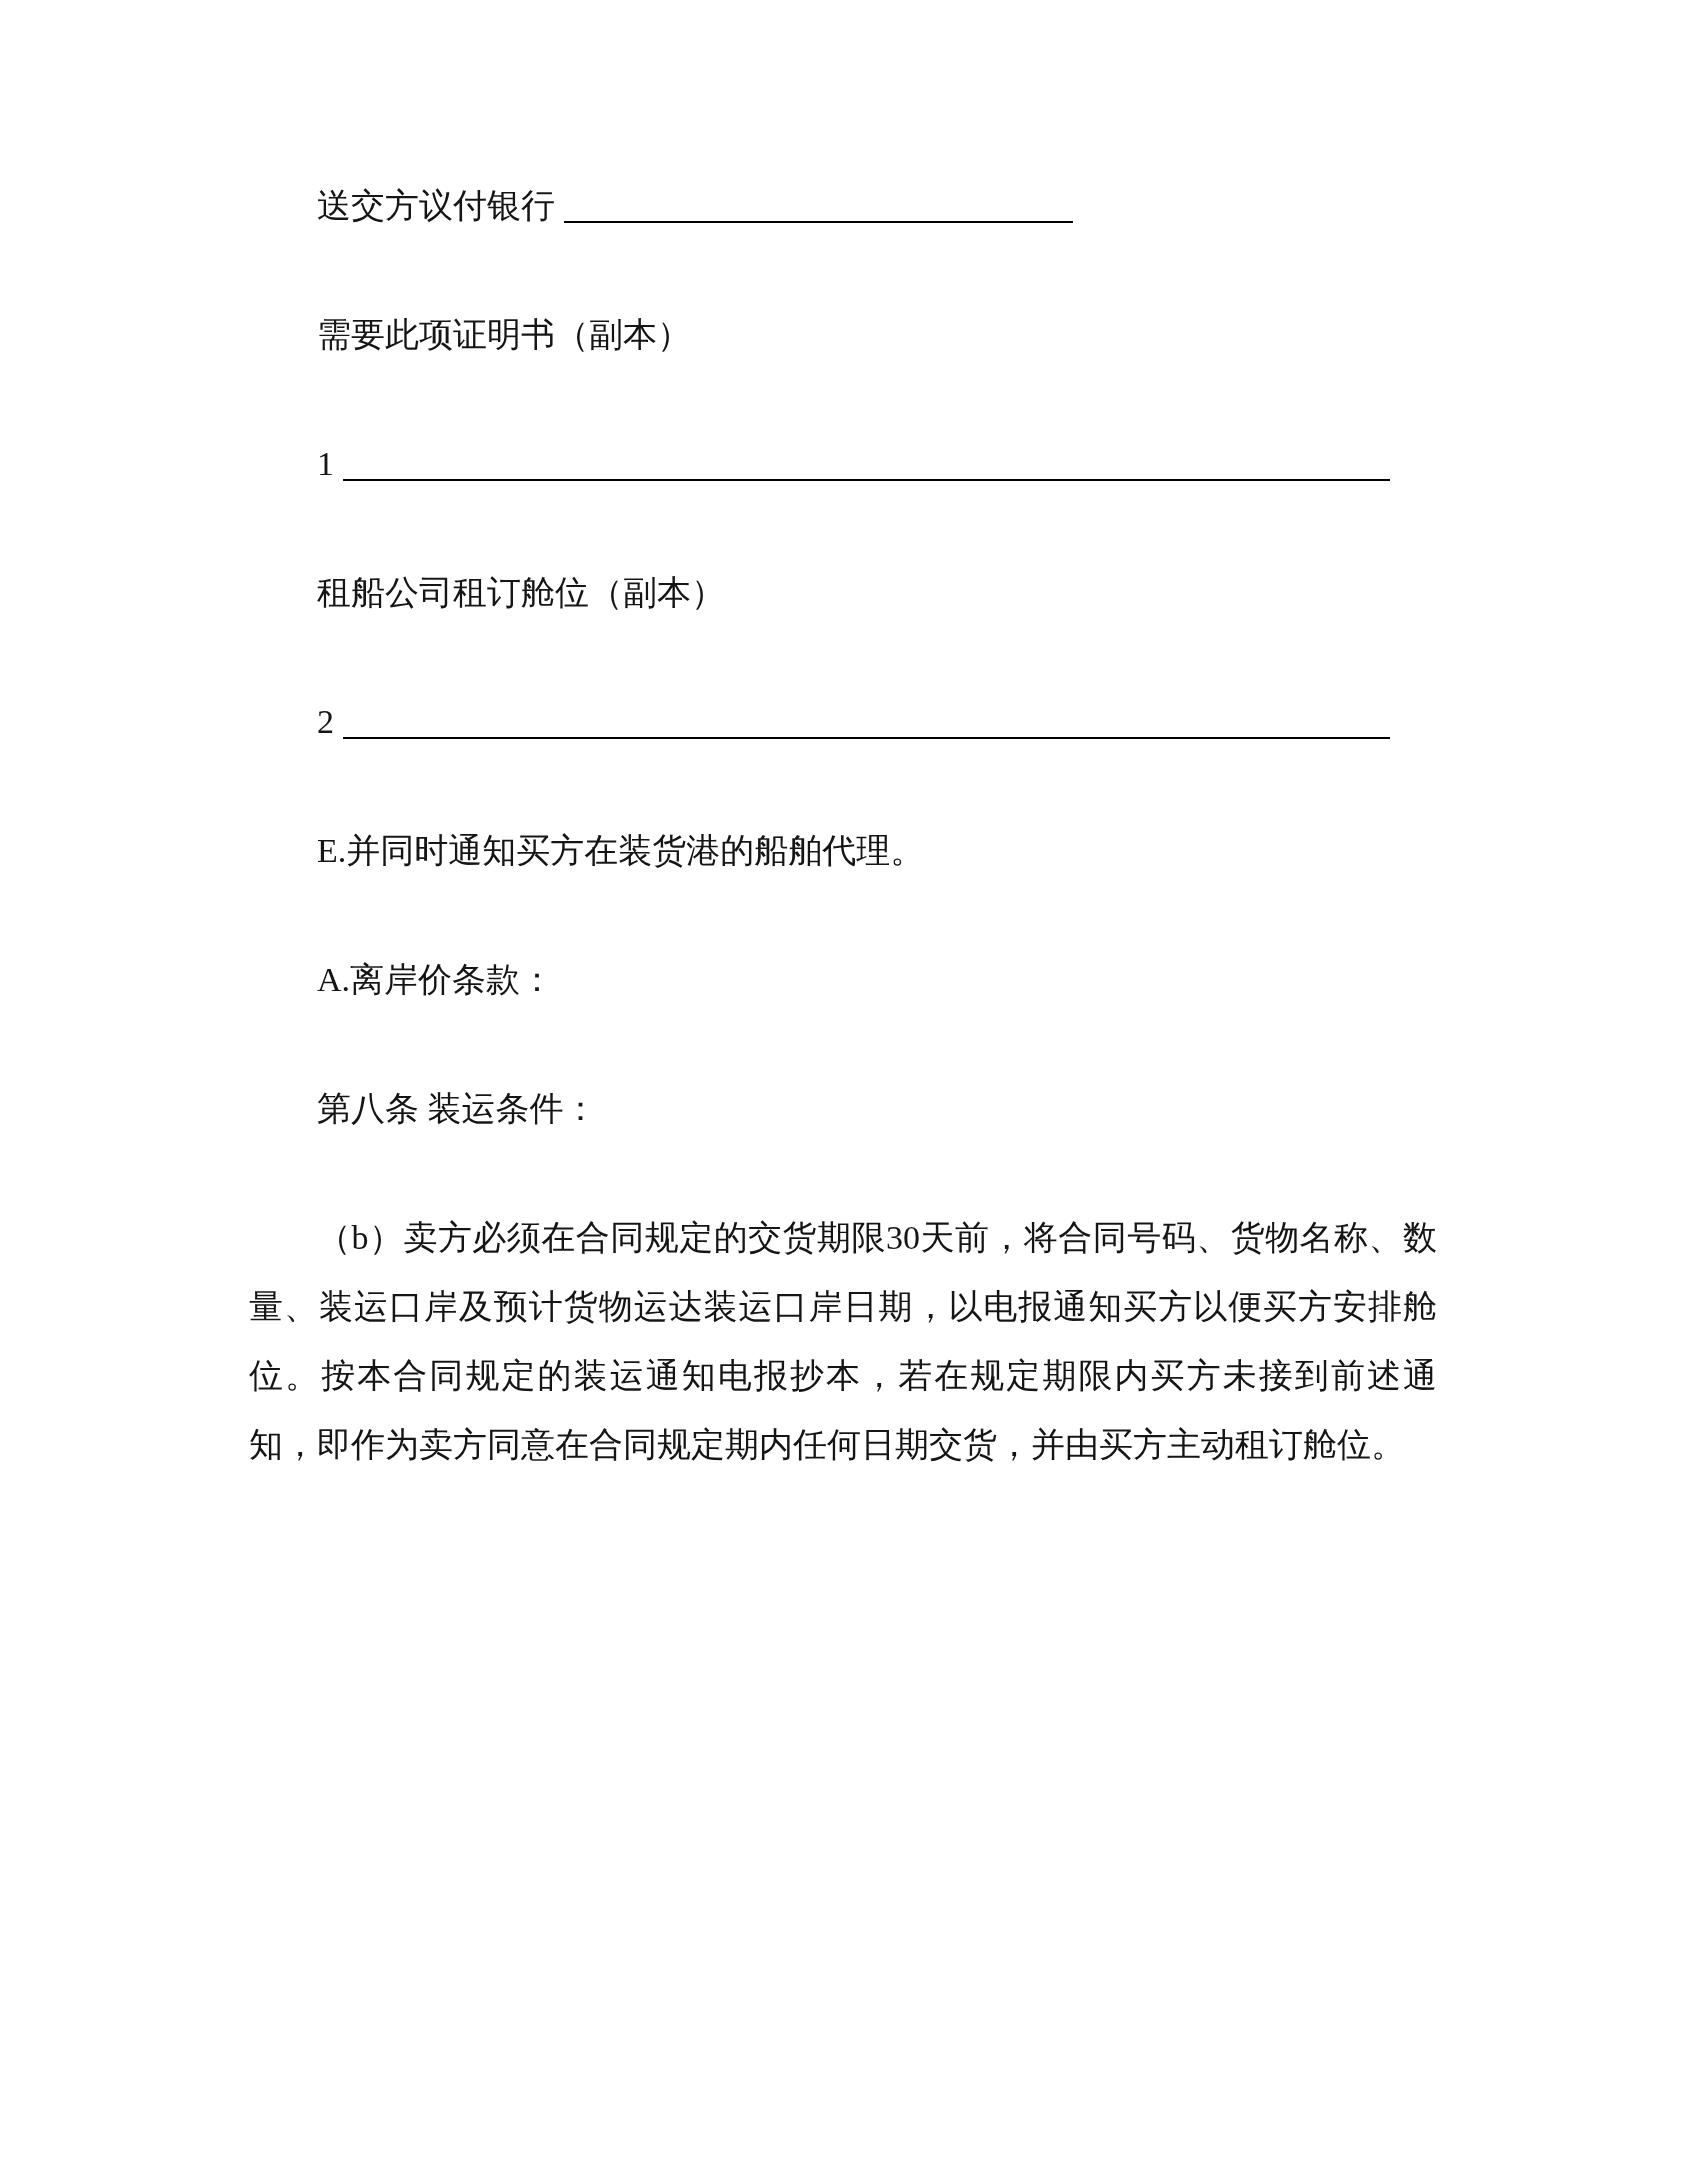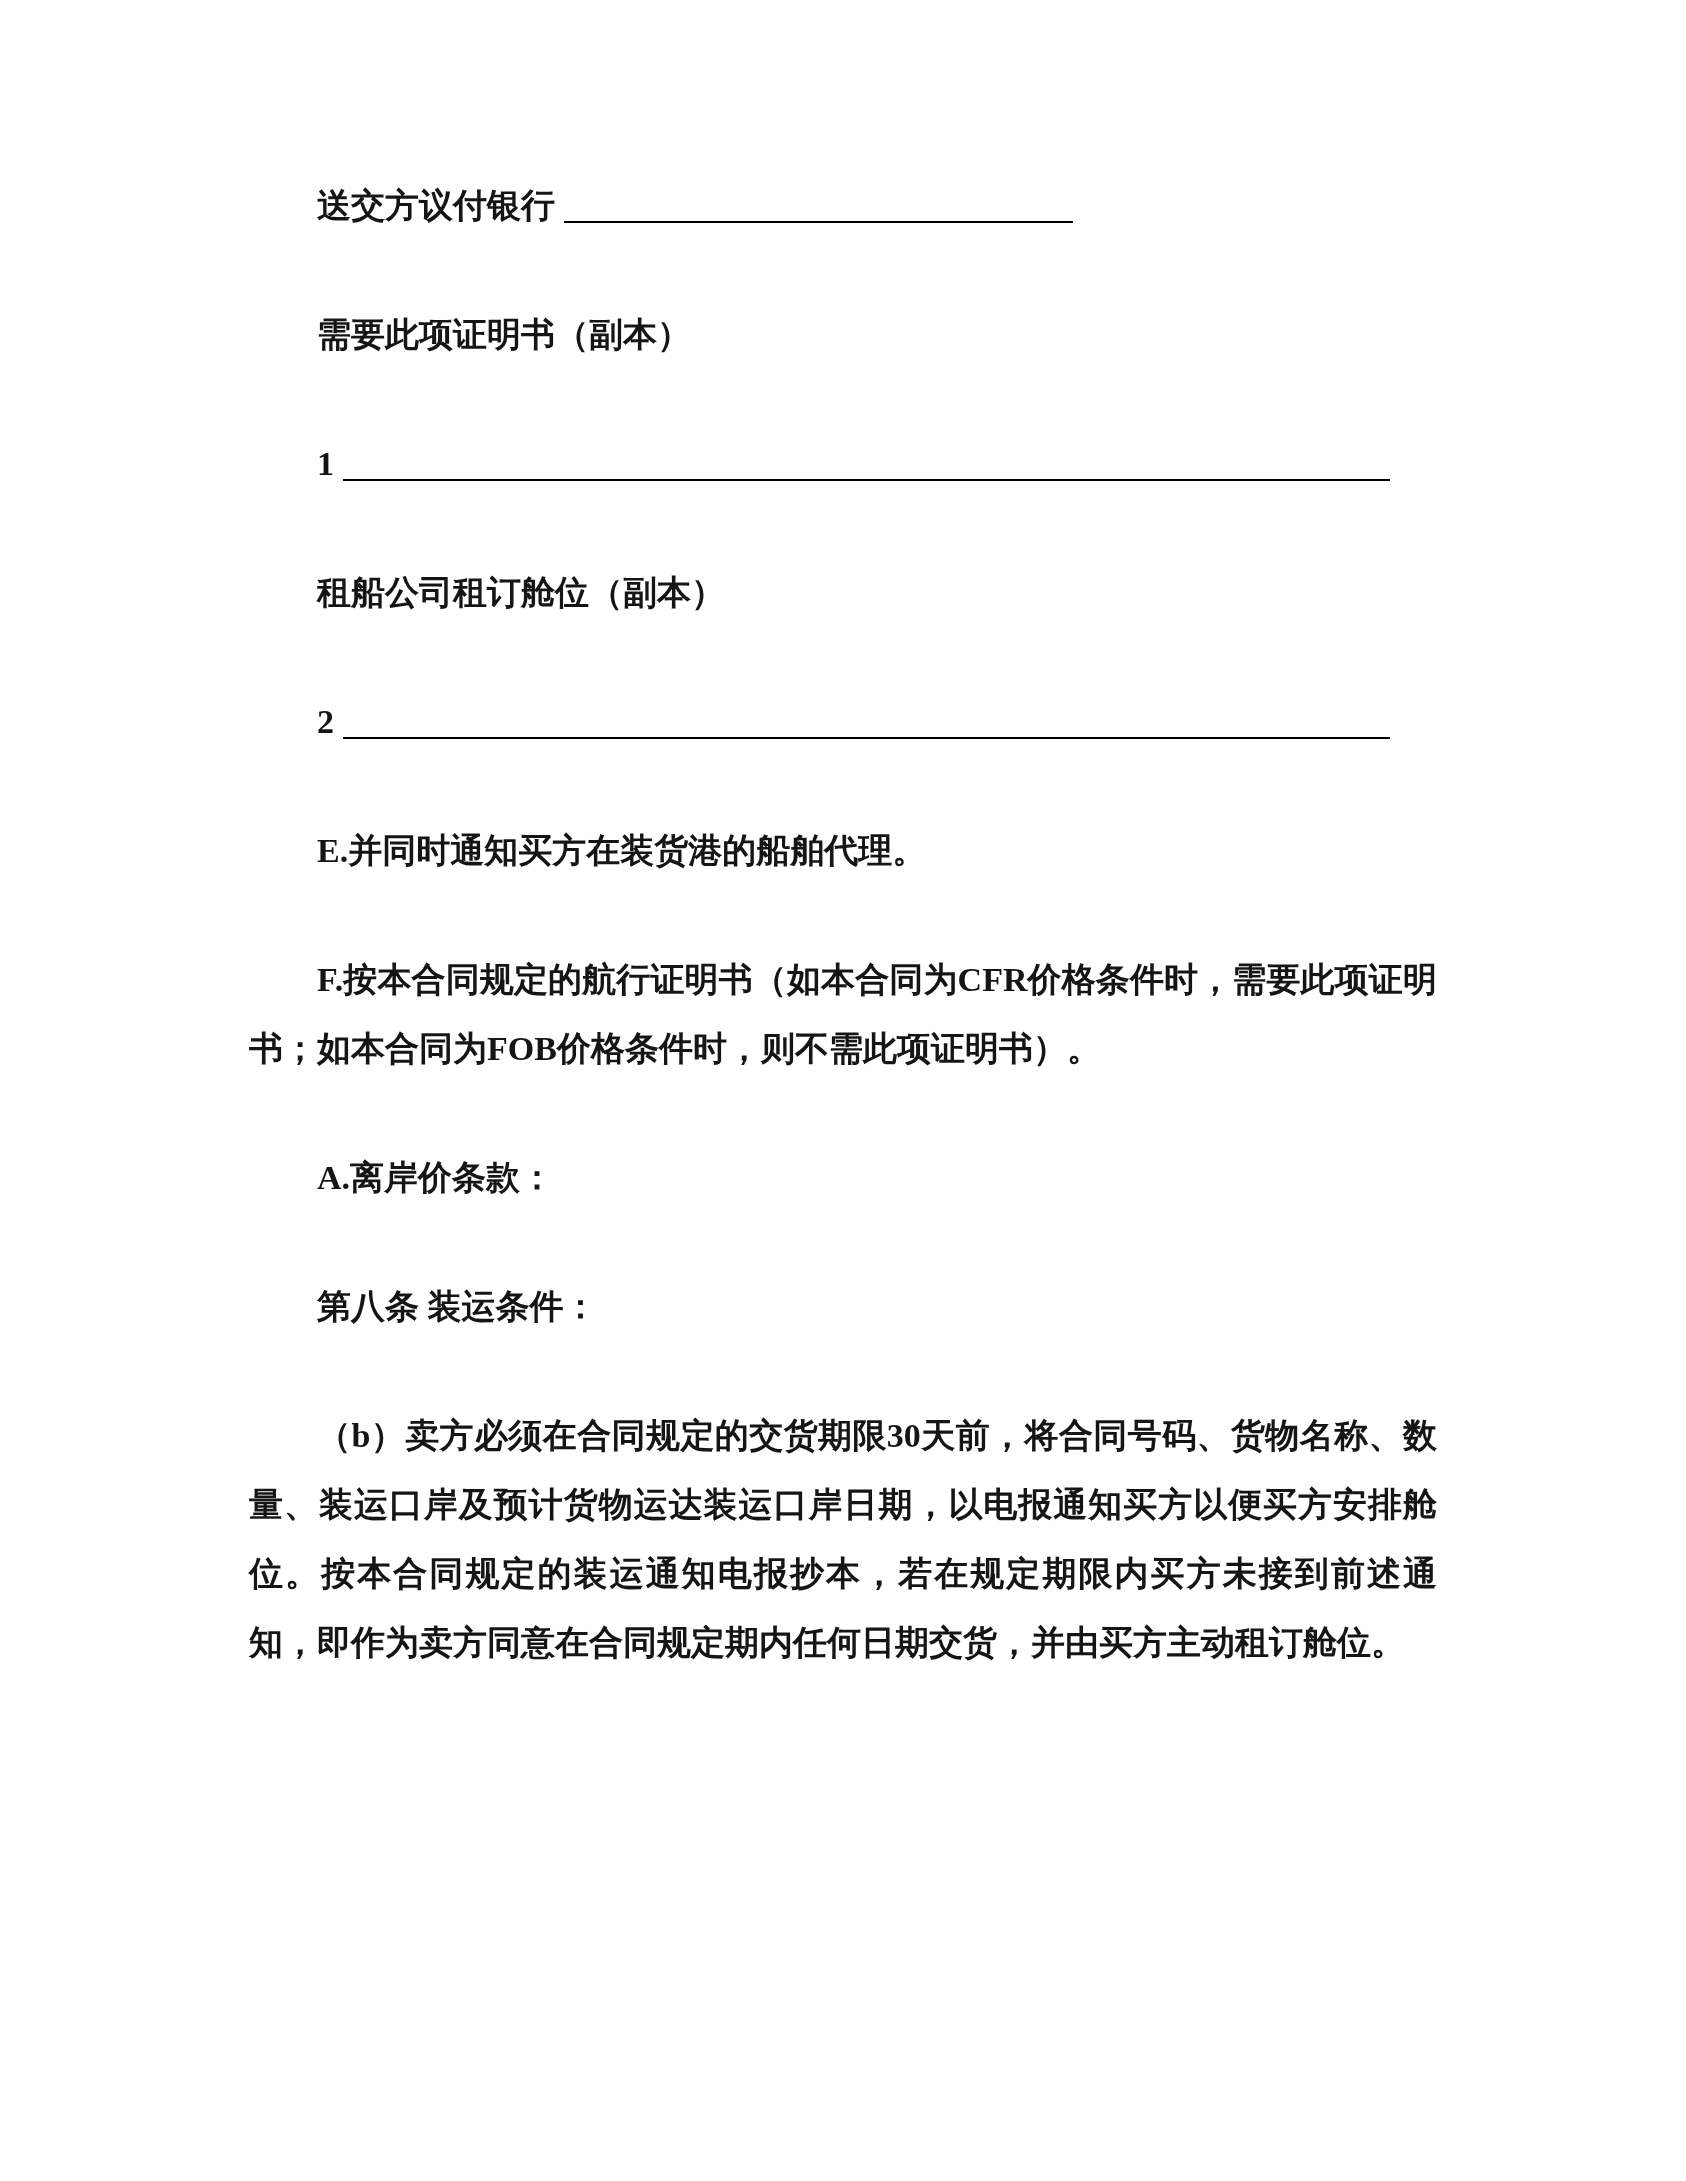--- a/index.html
+++ b/index.html
@@ -22,39 +22,37 @@
     font-family: "Liberation Serif", "DejaVu Serif", serif;
     font-size: 34px;
     line-height: 69px;
     color: #151515;
     text-align: justify;
   }
   .doc p {
     margin: 0 0 60px 0;
     text-indent: 68px;
     word-break: break-all;
-    font-weight: bold;
   }
   .blank {
     display: inline-block;
     height: 9.2px;
     border-bottom: 2.8px solid #000000;
     vertical-align: -5.5px;
   }
 </style>
 </head>
 <body>
 
 <div class="page">
   <div class="doc" id="doc">
       <p><span>送交方议付银行 </span><span class="blank" style="width: 509px;"></span></p>
       <p><span>需要此项证明书（副本）</span></p>
       <p><span>1 </span><span class="blank" style="width: 1047px;"></span></p>
       <p><span>租船公司租订舱位（副本）</span></p>
       <p><span>2 </span><span class="blank" style="width: 1047px;"></span></p>
       <p><span>E.并同时通知买方在装货港的船舶代理。</span></p>
-      <p><span>F.按本合同规定的航行证明书（如本合同为CFR价格条件时，需要此项证明书；如本合同为FOB价格条件时，则不需此项证明书）。</span></p>
       <p><span>A.离岸价条款：</span></p>
       <p><span>第八条 装运条件：</span></p>
       <p><span>（b）卖方必须在合同规定的交货期限30天前，将合同号码、货物名称、数量、装运口岸及预计货物运达装运口岸日期，以电报通知买方以便买方安排舱位。按本合同规定的装运通知电报抄本，若在规定期限内买方未接到前述通知，即作为卖方同意在合同规定期内任何日期交货，并由买方主动租订舱位。</span></p>
     </div>
 </div>
 
 
 </body></html>

